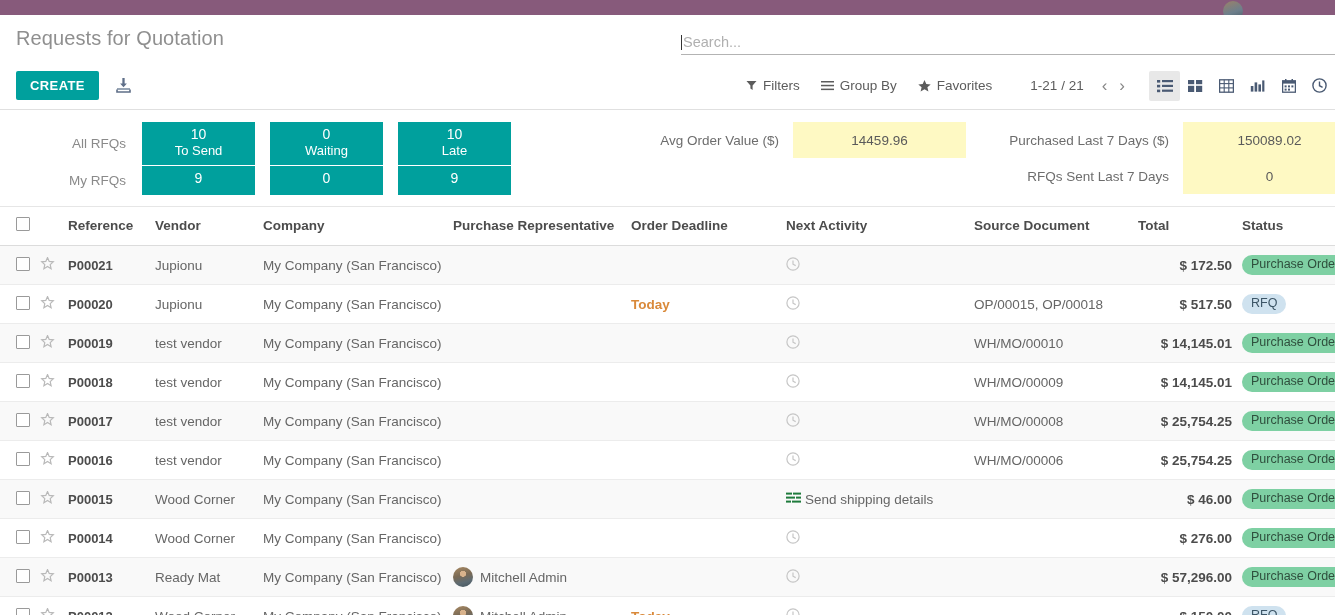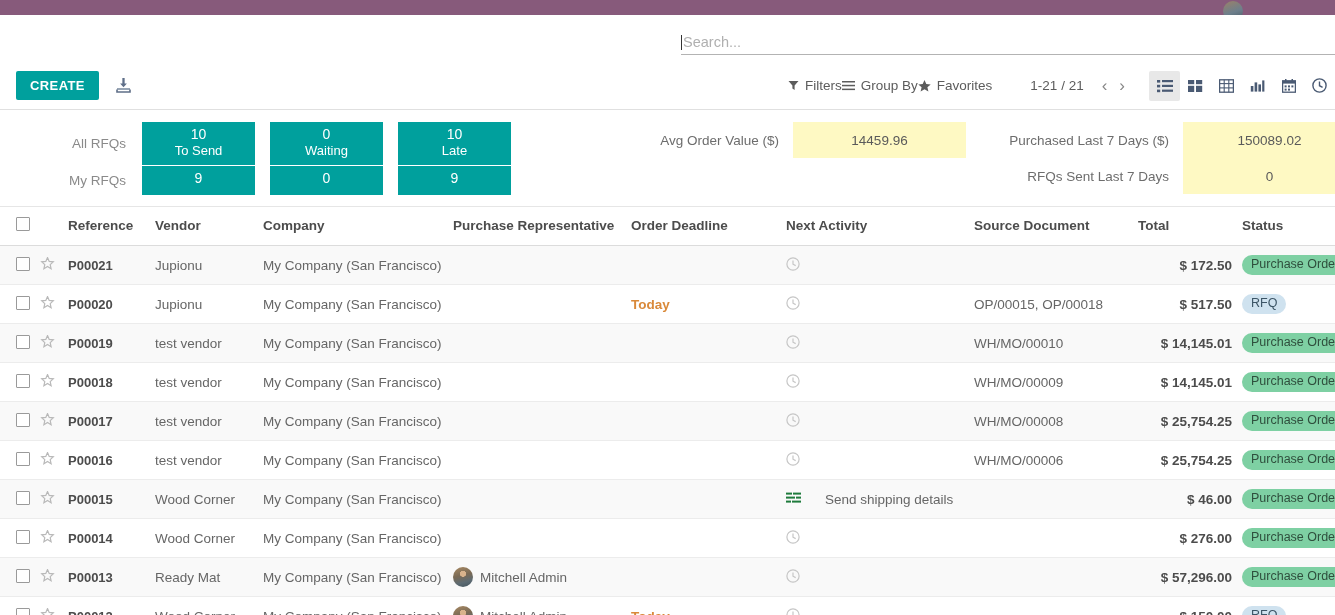--- a/index.html
+++ b/index.html
@@ -79,21 +79,21 @@
     margin-left: 16px; cursor: pointer;
     display: inline-flex; align-items: center;
   }
 
   
   .cp-right {
     position: absolute; right: 0px; top: 0;
     height: 47px; display: flex; align-items: center;
     padding-right: 0px;
   }
-  .filtermenus { display: flex; align-items: center; margin-right: 38px;}
+  .filtermenus { display: flex; align-items: center; gap: 21px; margin-right: 38px;}
   .fm-item {
     display: flex; align-items: center; gap: 6px;
     font-size: 13.5px; color: #5c5c5c; cursor: pointer;
     white-space: nowrap;
   }
   .fm-item svg { flex: none; }
   .pager {
     display: flex; align-items: center;
     font-size: 13.5px; color: #5c5c5c;
     margin-right: 18px; white-space: nowrap;
@@ -212,33 +212,34 @@
   .badge.rfq { background: #cfe2ef; color: #3c5566; }
   .avatar {
     width: 20px; height: 20px; border-radius: 50%;
     display: inline-block; vertical-align: -5px;
     margin-right: 7px;
     background:
       radial-gradient(circle at 50% 34%, #d9b38c 0 18%, rgba(0,0,0,0) 19%),
       linear-gradient(165deg,#a98a63 0%, #7a6a55 42%, #5d6b73 72%, #41525c 100%);
   }
   .rep-name { color: #666; }
-  .act-cell { display: flex; align-items: flex-start; gap: 24px; }
+  .act-cell { display: flex; align-items: flex-start; gap: 4px; }
   .act-label { color: #666; }
 </style>
 </head>
 <body>
 
 <div class="topbar">
   <div class="topbar-avatar"></div>
 </div>
 
 <div class="cp">
 
   <div class="cp-top">
+    <div class="breadcrumb">Requests for Quotation</div>
 
     <div class="search-wrap">
       <div class="searchview">
         <div class="search-caret"></div>
         <div class="search-placeholder">Search...</div>
       </div>
     </div>
   </div>
 
   <div class="cp-bottom">

